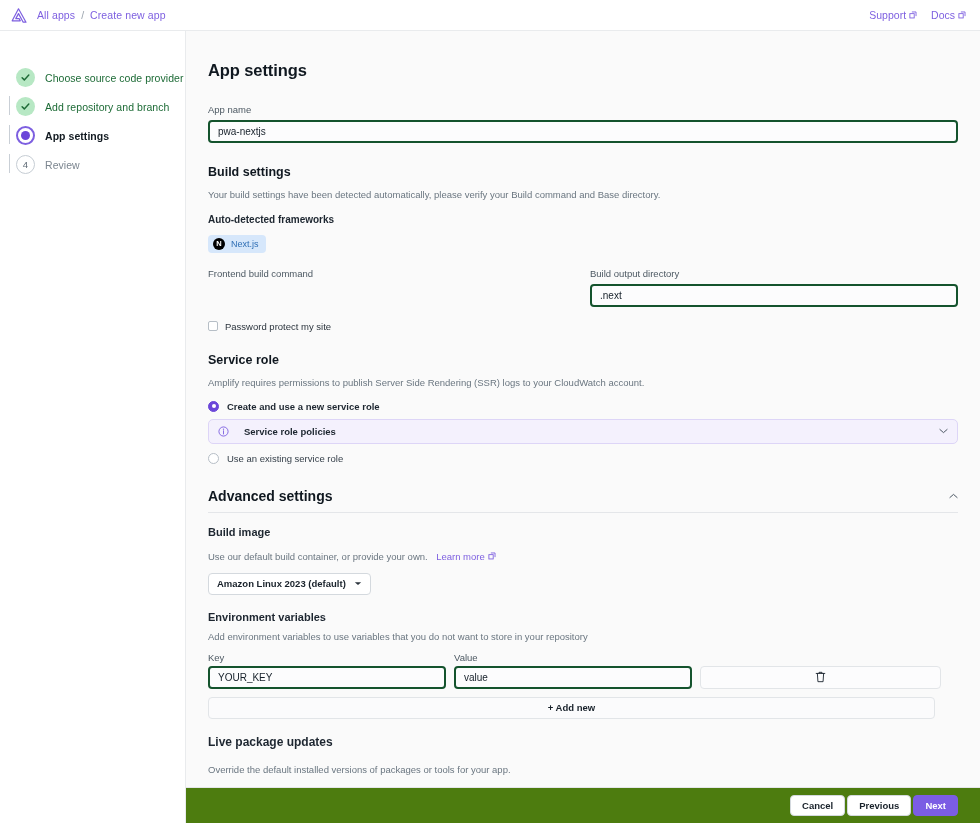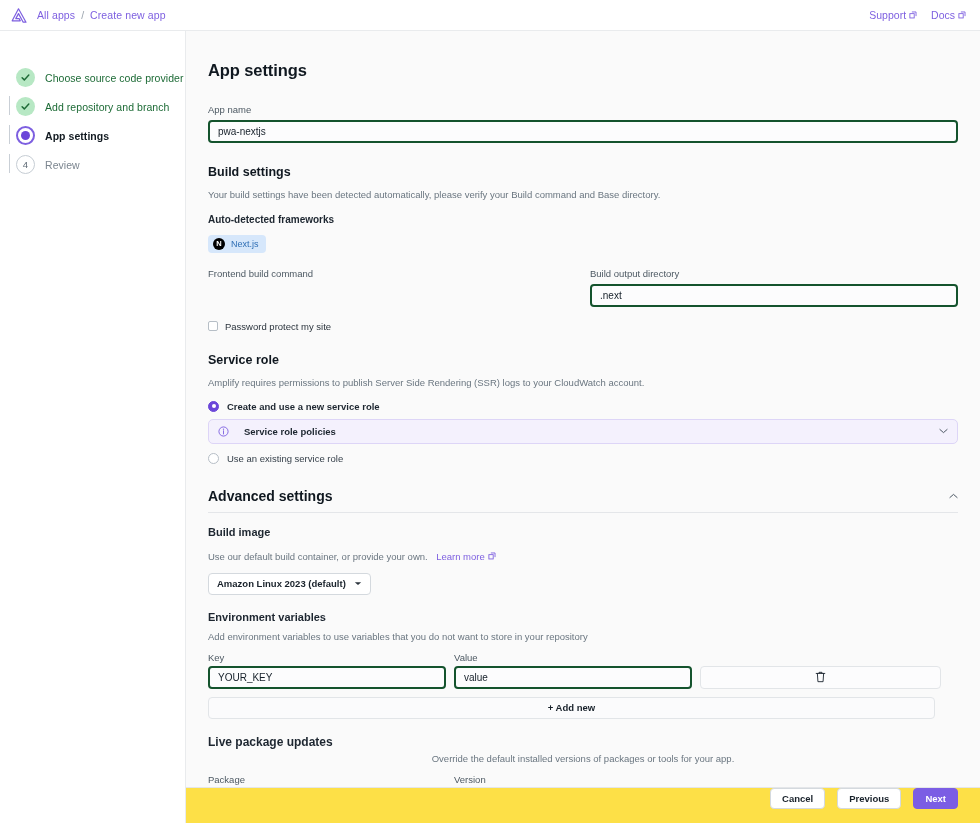--- a/index.html
+++ b/index.html
@@ -157,23 +157,23 @@
   }
 
   .learn {
     color: #7d5fe0; text-decoration: none; font-size: 9.5px; cursor: pointer;
     display: inline-flex; align-items: center; gap: 3px;
   }
 
   
   .footer {
     position: absolute; left: 186px; right: 0; bottom: 0; height: 36px;
-    background: #fde047; border-top: 1px solid #e4e6e9;
-    display: flex; align-items: flex-start; justify-content: flex-end;
-    gap: 12px; padding: 0 22px;
+    background: #4d7c0f; border-top: 1px solid #e4e6e9;
+    display: flex; align-items: center; justify-content: flex-end;
+    gap: 2px; padding: 0 22px;
   }
   .btn {
     height: 21px; border-radius: 4px; font-size: 9.5px; font-weight: 700;
     padding: 0 11px; cursor: pointer; border: 1px solid #d4d9de; background: #fff; color: #18212a;
     display: flex; align-items: center; font-family: "Liberation Sans", sans-serif;
   }
   .btn.primary { background: #7b5de4; border-color: #7b5de4; color: #fff; }
 </style>
 </head>
 <body>
@@ -369,21 +369,21 @@
           </div>
         </div>
 
         <div class="addnew" style="margin-top:8px;">
           <span>+ Add new</span>
         </div>
       </div>
 
       <div style="margin-top:16px;">
         <div class="sub-label" style="font-size:12px;">Live package updates</div>
-        <div class="sec-desc" style="margin-top:4px;text-align:center;">Override the default installed versions of packages or tools for your app.</div>
+        <div class="sec-desc" style="margin-top:15px;">Override the default installed versions of packages or tools for your app.</div>
 
         <div class="row3" style="margin-top:10px;">
           <div class="c1">
               <span class="field-label">Package</span>
             </div>
           <div class="c2">
               <span class="field-label">Version</span>
             </div>
           <div class="c3"></div>
         </div>

